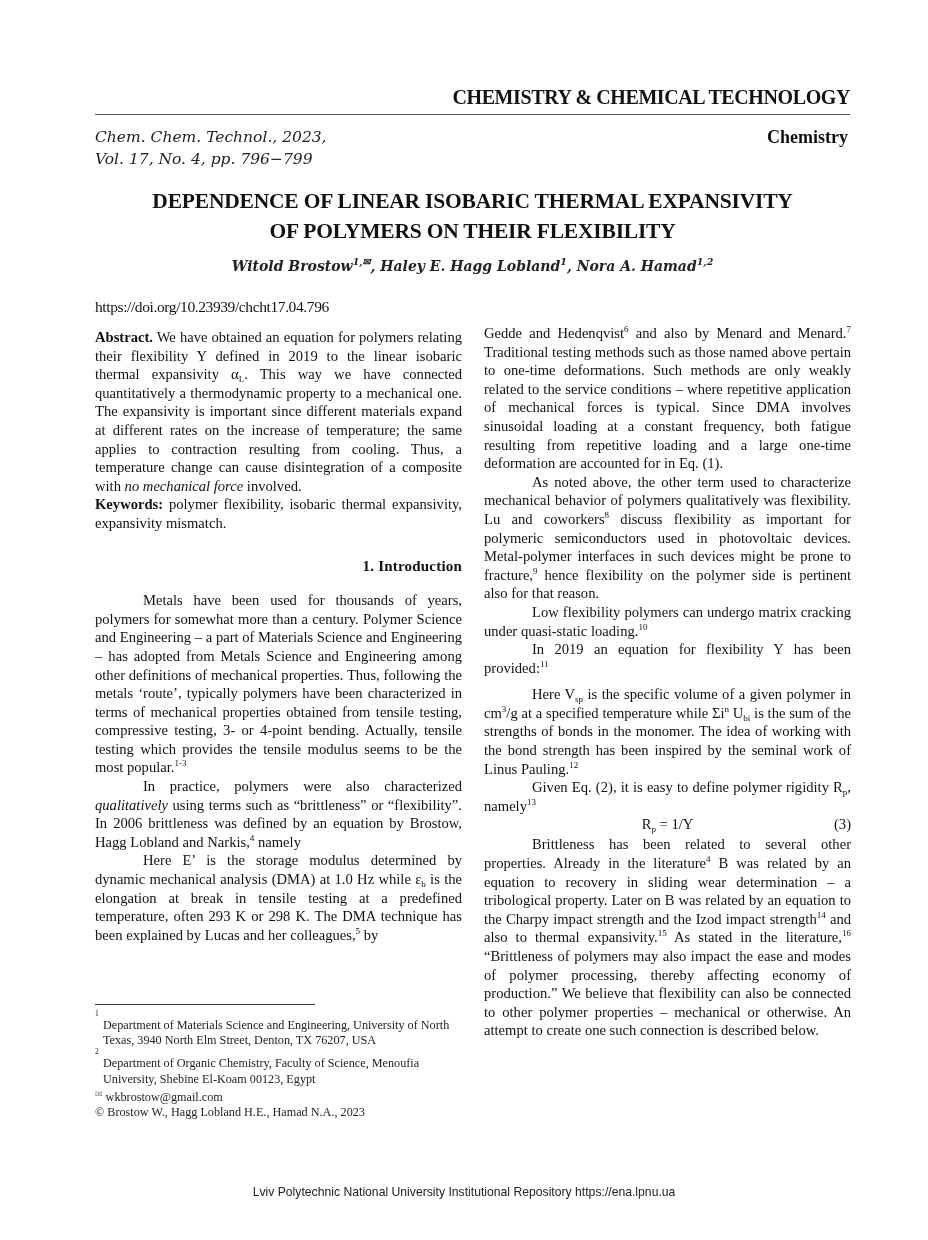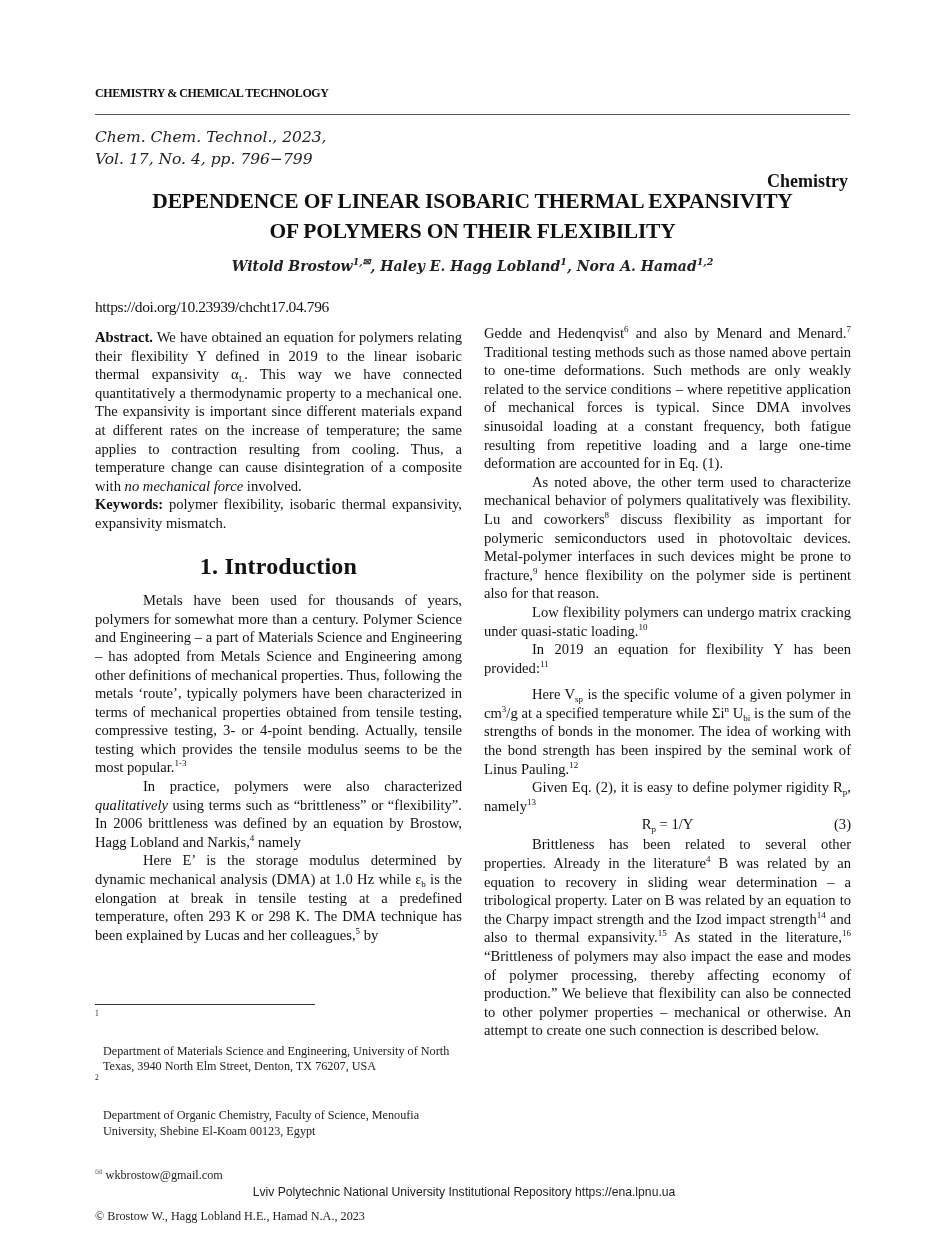--- a/index.html
+++ b/index.html
@@ -1,41 +1,41 @@
 <!DOCTYPE html>
 <html><head>
 <meta charset="utf-8">
 <style>
   html, body { margin: 0; padding: 0; background: #ffffff; }
   body { width: 928px; height: 1240px; position: relative; overflow: hidden; color: #111; font-family: "Liberation Serif", serif; }
   .page { position: absolute; left: 0; top: 0; width: 928px; height: 1240px; }
-  .journal-header { position: absolute; left: 95px; width: 755px; top: 86px; text-align: left; font-family: "Liberation Serif", serif; font-weight: bold; font-size: 12px; letter-spacing: -0.4px; }
+  .journal-header { position: absolute; left: 95px; width: 755px; top: 86px; text-align: right; font-family: "Liberation Serif", serif; font-weight: bold; font-size: 20px; letter-spacing: -0.4px; }
   .header-rule { position: absolute; left: 95px; width: 755px; top: 114px; height: 0; border-top: 1px solid #555; }
   .citation { position: absolute; left: 95px; top: 126px; font-family: "DejaVu Serif", serif; font-style: italic; font-size: 15.5px; line-height: 22px; color: #222; }
-  .section-tag { position: absolute; right: 80px; top: 126px; font-family: "Liberation Serif", serif; font-weight: bold; font-size: 18px; line-height: 22px; margin-top: 44px; }
+  .section-tag { position: absolute; right: 80px; top: 126px; font-family: "Liberation Serif", serif; font-weight: bold; font-size: 18px; line-height: 22px; }
   .title { position: absolute; left: 95px; width: 755px; top: 186px; text-align: center; font-weight: bold; font-size: 21.5px; line-height: 30px; letter-spacing: -0.2px; }
   .authors { position: absolute; left: 95px; width: 755px; top: 258px; text-align: center; font-family: "DejaVu Serif", serif; font-style: italic; font-weight: bold; font-size: 14px; color: #222; }
   .authors sup { font-size: 9.5px; }
   .doi { position: absolute; left: 95px; top: 298px; font-size: 15.5px; letter-spacing: -0.4px; }
   .col { position: absolute; width: 367px; font-size: 14.6px; line-height: 18.6px; text-align: justify; hyphens: none; }
   .col-left { left: 95px; top: 328px; }
   .col-right { left: 484px; top: 324px; }
   .col p { margin: 0; }
   .indent { text-indent: 48px; }
   sup { font-size: 9px; line-height: 0; vertical-align: 6px; }
   sub { font-size: 9px; line-height: 0; vertical-align: -3px; }
   .keywords { margin-top: 0; }
-  .section-heading { font-weight: bold; font-size: 24px; margin: 24px 0 16px 0 !important; text-align: center; letter-spacing: 0.2px; }
+  .section-heading { font-weight: bold; font-size: 15px; margin: 24px 0 16px 0 !important; text-align: right; letter-spacing: 0.2px; }
   .equation { position: relative; text-align: center; margin: 0; height: 20px; }
   .equation .eq-num { position: absolute; right: 0; top: 0; }
   .equation .eq-body { display: inline-block; }
   .footnote-rule { position: absolute; left: 95px; top: 1004px; width: 220px; border-top: 1px solid #333; }
   .footnotes { position: absolute; left: 95px; top: 1010px; width: 372px; font-size: 12.2px; line-height: 15.2px; color: #222; }
   .footnotes .fn-num { display: block; font-size: 7.5px; line-height: 8px; }
-  .footnotes .fn-line { display: block; margin-top: 26px; }
+  .footnotes .fn-line { display: block; }
   .footnotes .fn-first { padding-left: 8px; }
   .email { }
   .mail-glyph { font-size: 9px; color: #777; vertical-align: 4px; font-style: normal; }
   .repo-footer { position: absolute; left: 0; width: 928px; top: 1185px; text-align: center; font-family: "Liberation Sans", sans-serif; font-size: 12.2px; color: #222; }
   .spacer-sm { height: 8px; }
 </style>
 </head>
 <body>
 
 <div class="page">

